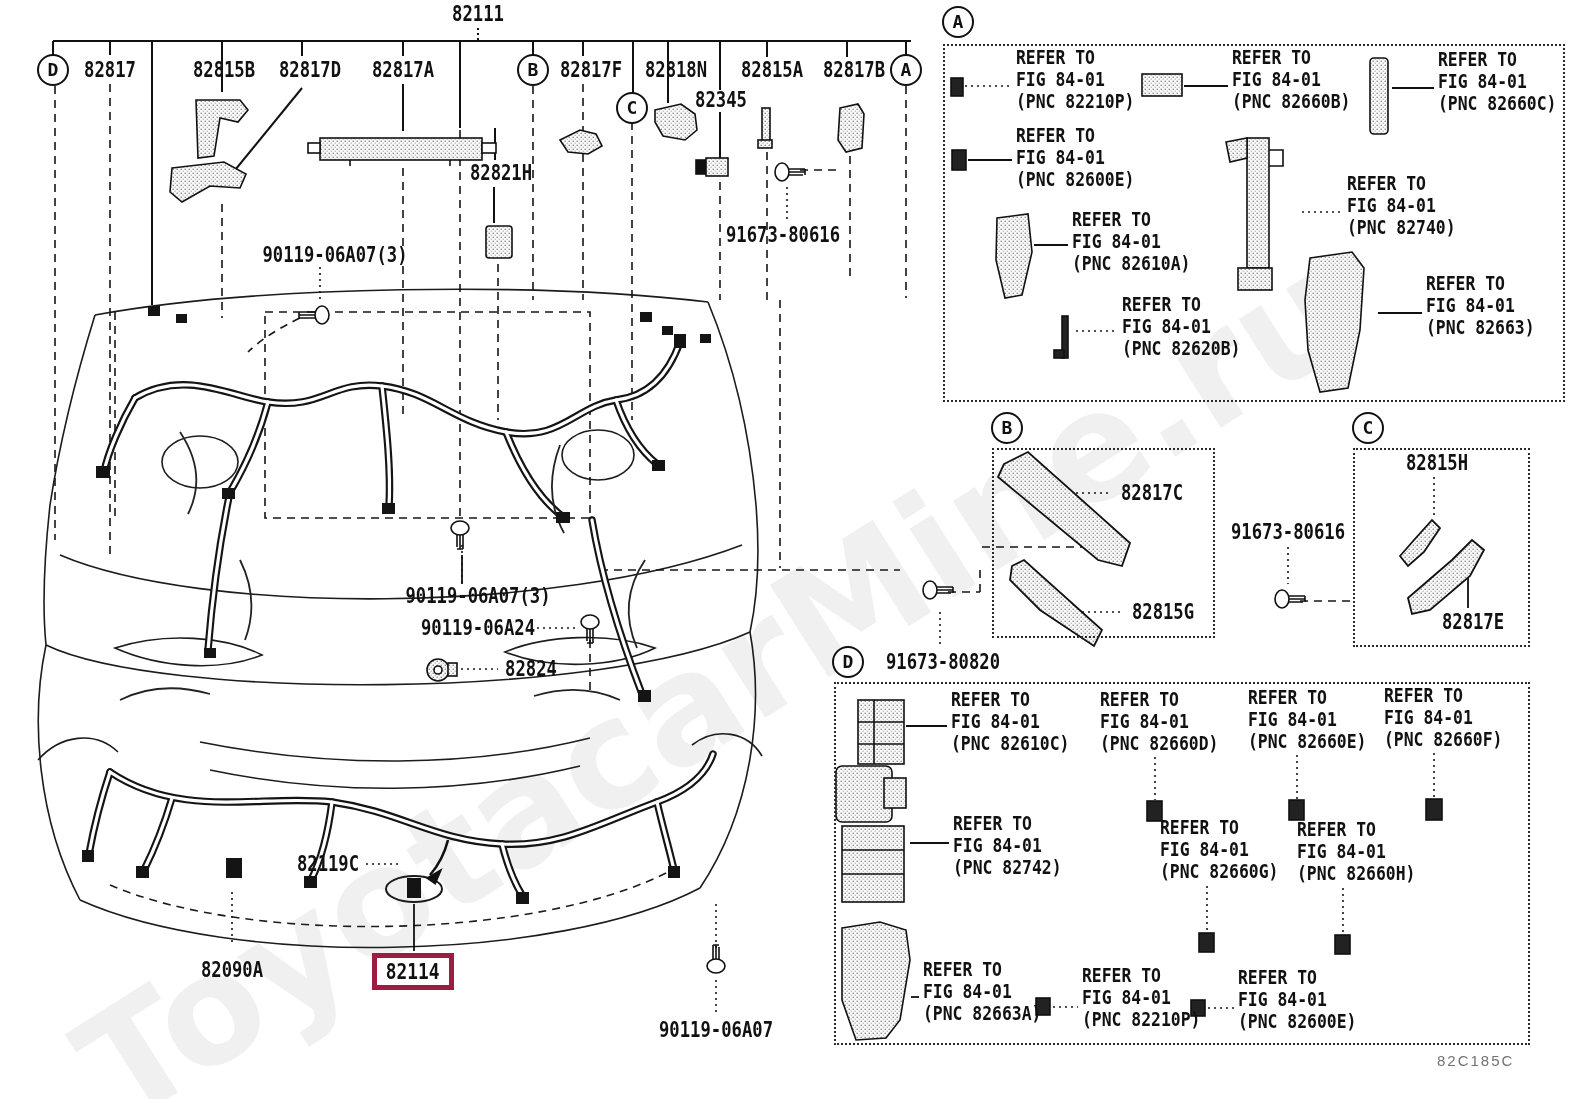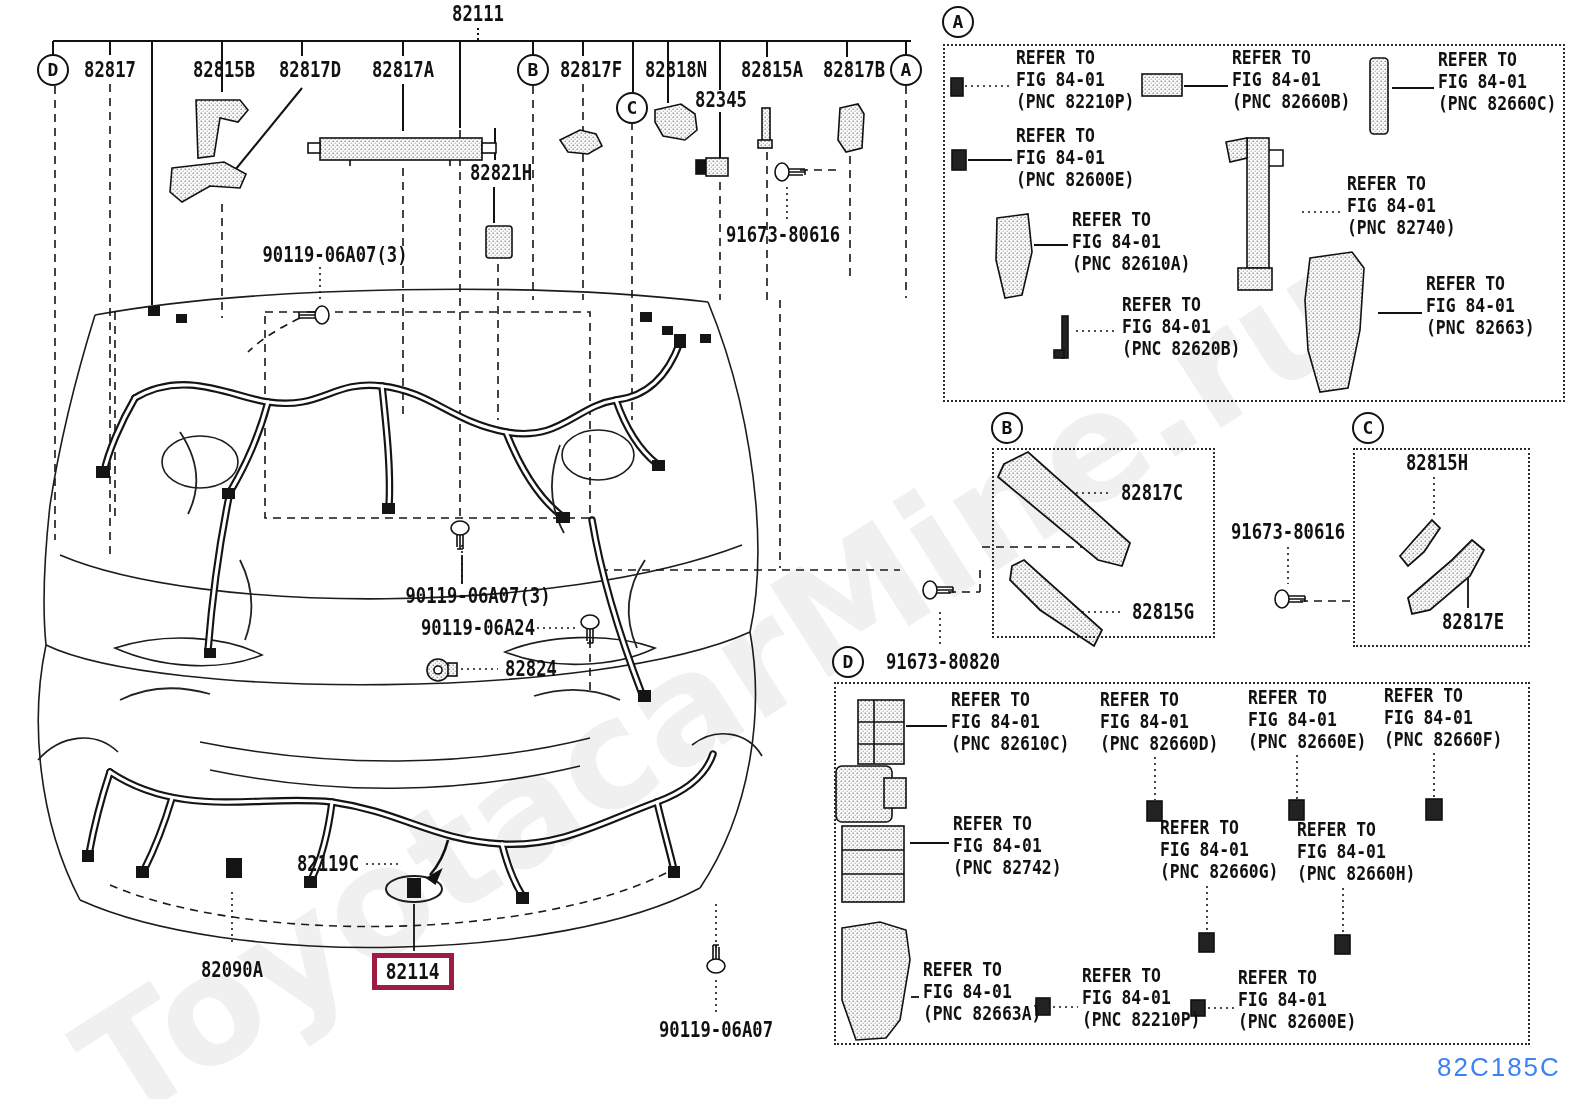--- a/index.html
+++ b/index.html
@@ -15,21 +15,21 @@
       text-align:center;line-height:28px;font-weight:bold;font-size:18px;color:#111;background:#fff;
       transform:translate(-50%,-50%);z-index:4;}
   .sbox{position:absolute;border:2px dotted #2a2a2a;background:transparent;z-index:1;}
   .hl{position:absolute;left:372px;top:953px;width:72px;height:27px;border:5px solid #9e1b42;
       display:flex;align-items:center;justify-content:center;background:#fff;z-index:4;}
   .hl span{font-weight:bold;font-size:21px;color:#111;transform:scaleX(.85);}
   .wm{position:absolute;left:48px;top:1010px;transform:rotate(-32.5deg);transform-origin:0 0;
       font-family:"DejaVu Sans","Liberation Sans",sans-serif;font-weight:bold;font-size:150px;
       color:rgba(70,70,70,0.08);white-space:nowrap;z-index:0;pointer-events:none;}
   .code{position:absolute;left:1437px;top:1052px;font-family:"Liberation Sans","DejaVu Sans",sans-serif;
-        font-size:26px;color:#3b82f6;letter-spacing:2px;z-index:3;}
+        font-size:15px;color:#737373;letter-spacing:2px;z-index:3;}
 </style>
 </head>
 <body>
 
 <div id="stage">
 
   <div class="wm">ToyotacarMine.ru</div>
 
   <svg class="art" width="1592" height="1099" viewBox="0 0 1592 1099">
     <defs>

